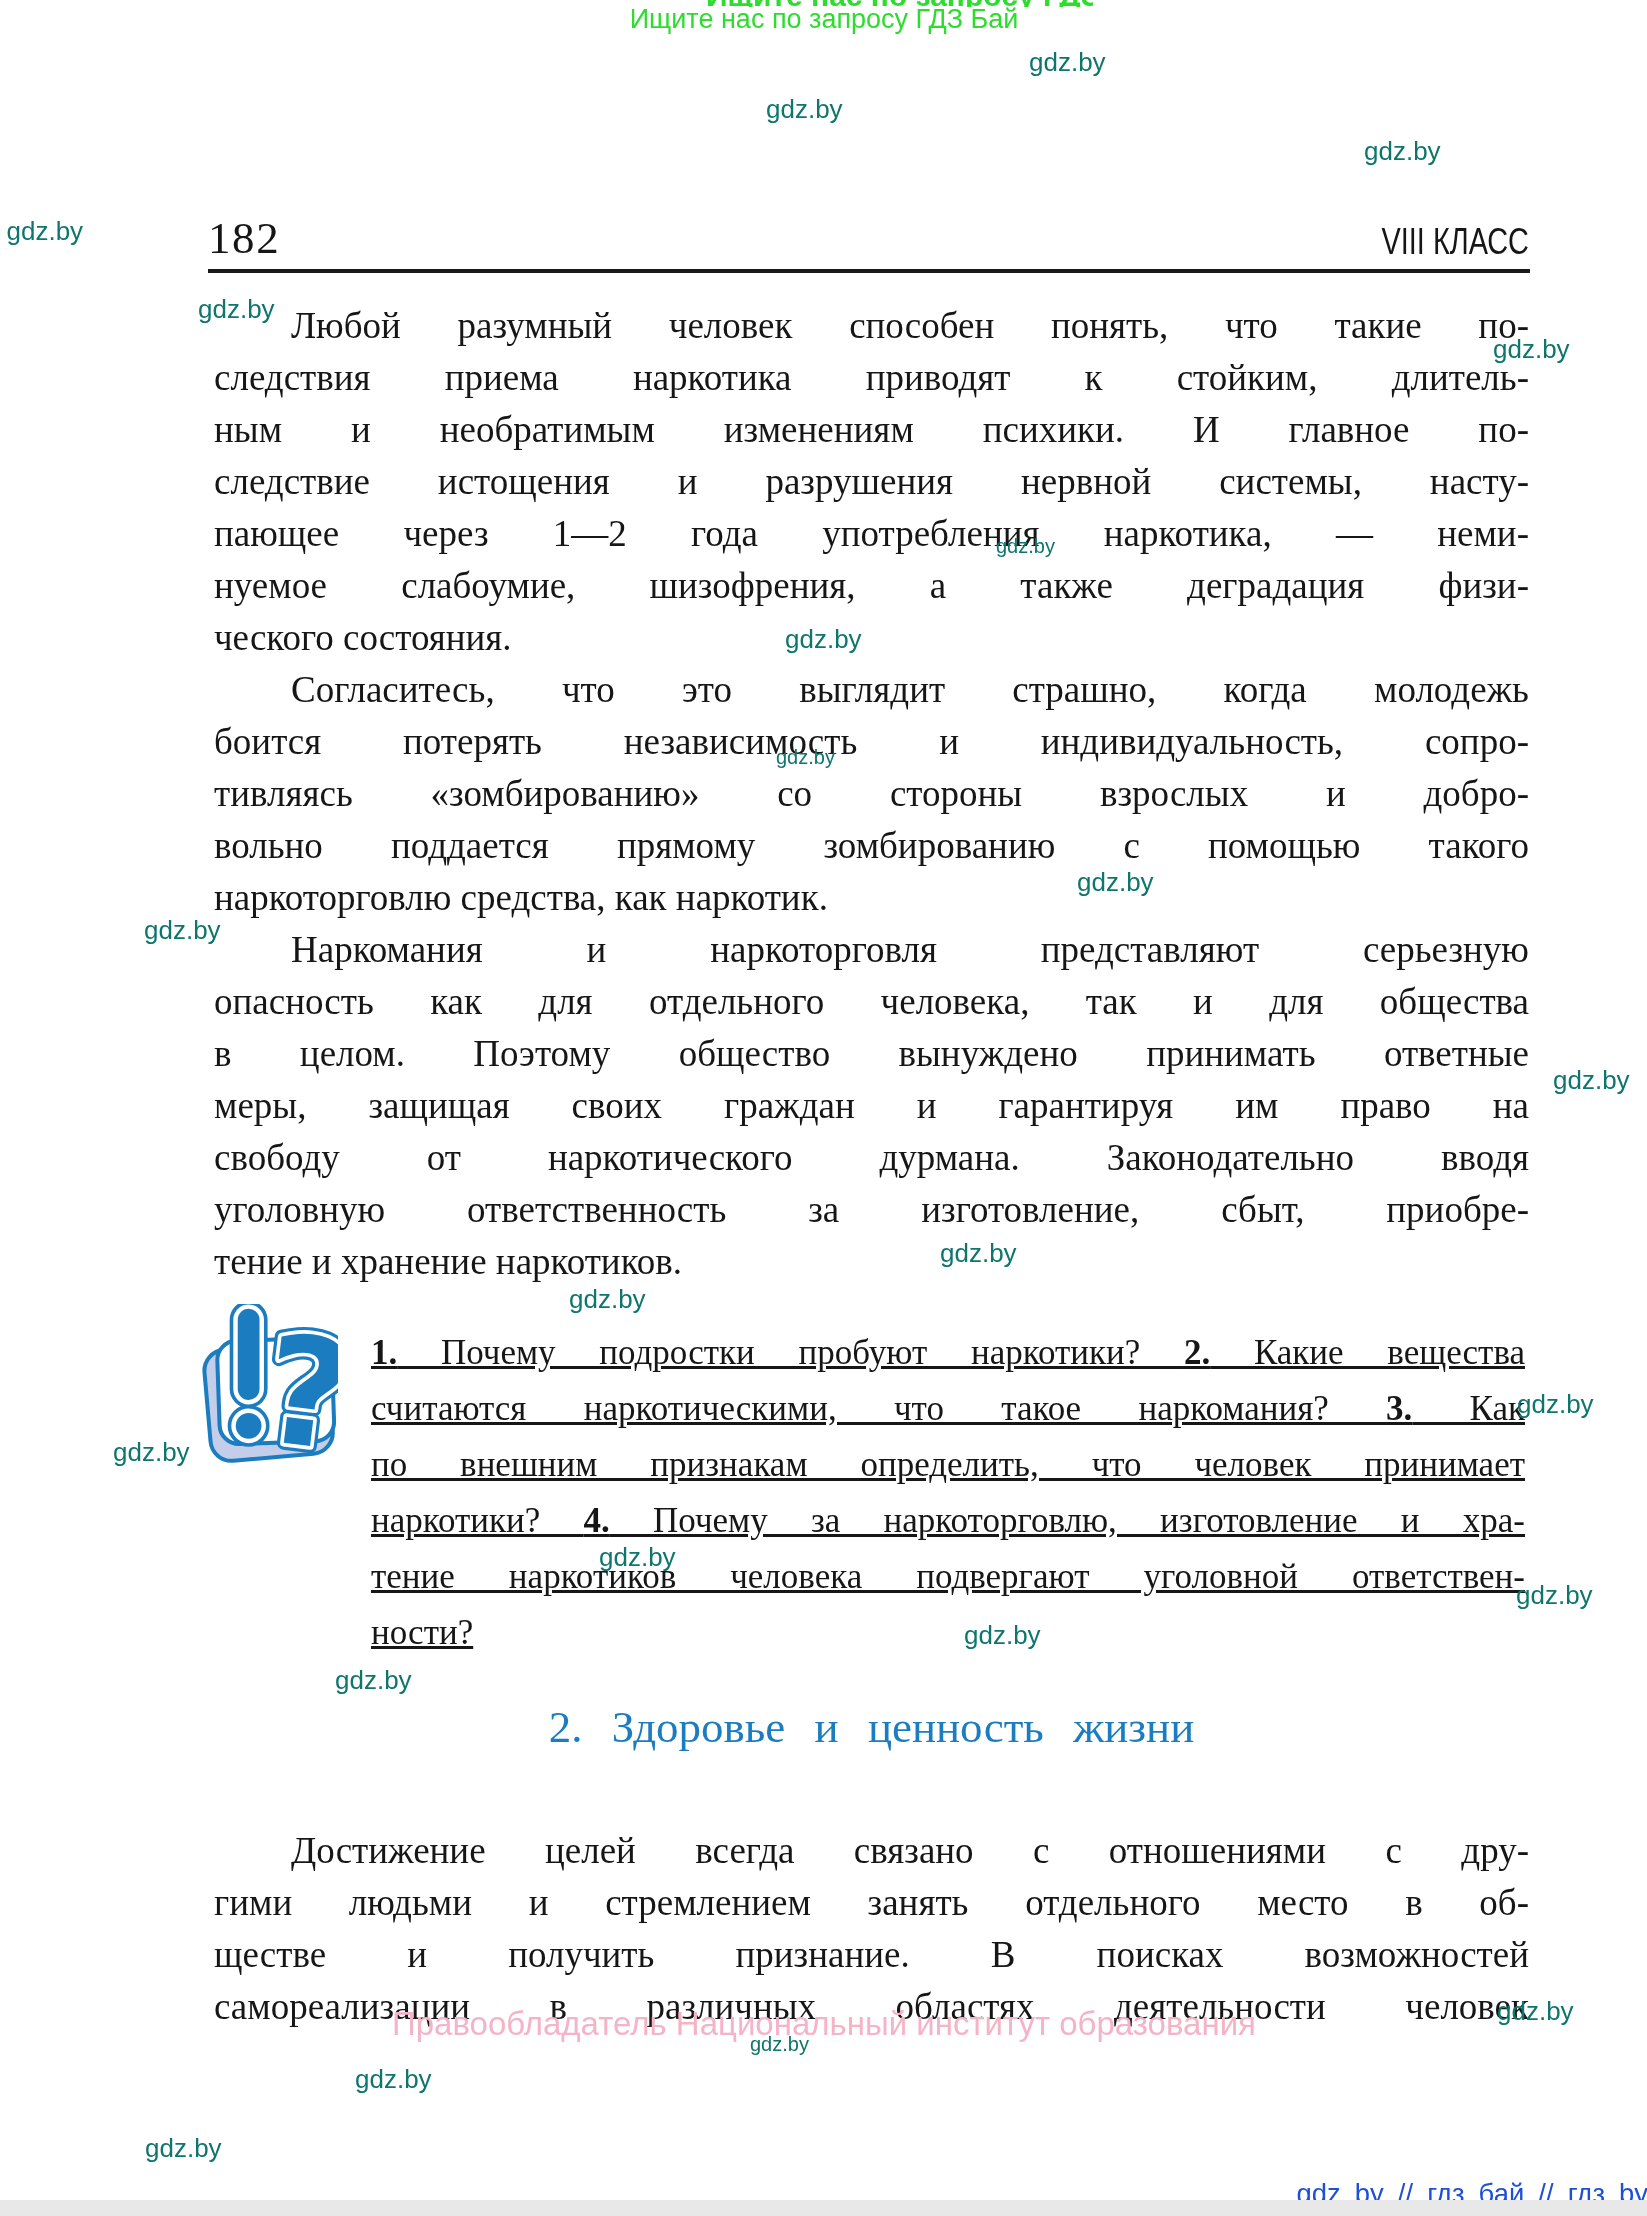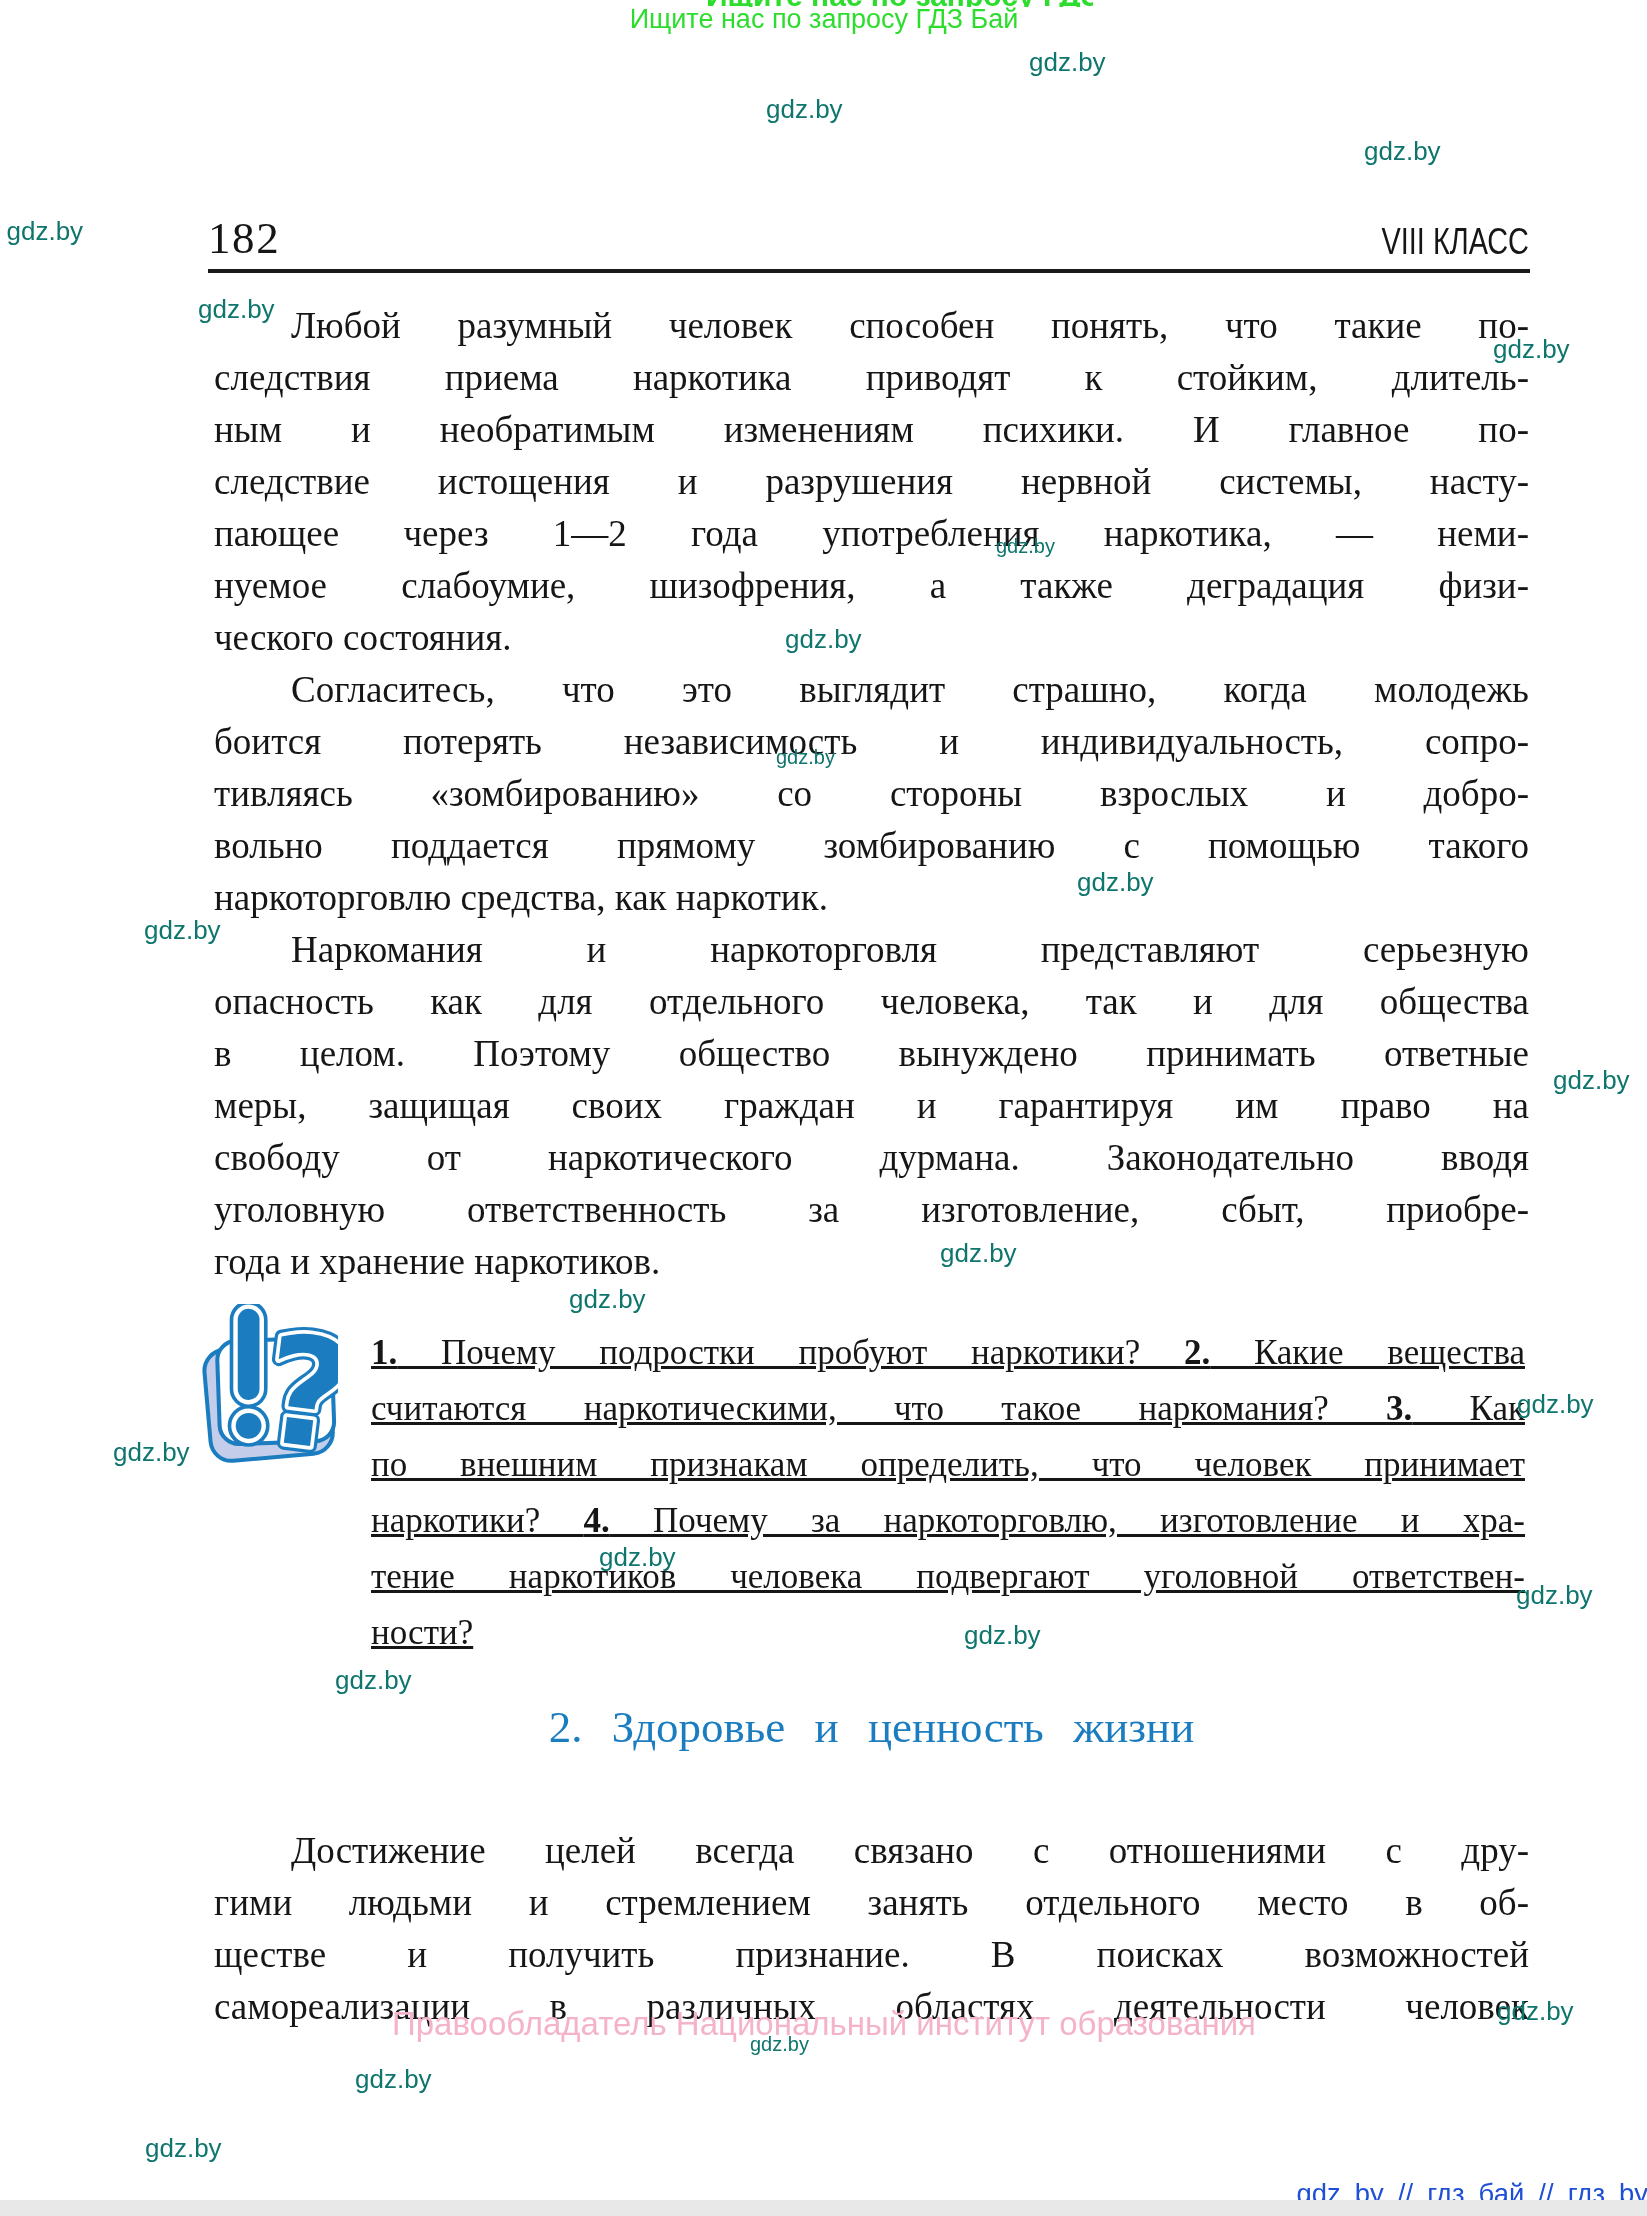--- a/index.html
+++ b/index.html
@@ -150,21 +150,21 @@
       <div class="line">опасность как для отдельного человека, так и для общества</div>
 
       <div class="line">в целом. Поэтому общество вынуждено принимать ответные</div>
 
       <div class="line">меры, защищая своих граждан и гарантируя им право на</div>
 
       <div class="line">свободу от наркотического дурмана. Законодательно вводя</div>
 
       <div class="line">уголовную ответственность за изготовление, сбыт, приобре-</div>
 
-      <div class="line last">года и хранение наркотиков.</div>
+      <div class="line last">тение и хранение наркотиков.</div>
     </div>
 
   <div class="icon-box">
     <svg width="136" height="171" viewBox="0 0 168 212" xmlns="http://www.w3.org/2000/svg">
       <defs>
         <g id="excl">
           <rect x="44" y="6" width="27" height="113" rx="13.5"></rect>
           <circle cx="57.5" cy="151" r="16"></circle>
         </g>
         <text id="qm" x="76" y="174" font-size="186" font-weight="bold" font-family="DejaVu Sans, sans-serif" transform="rotate(7 120 120)">?</text>

